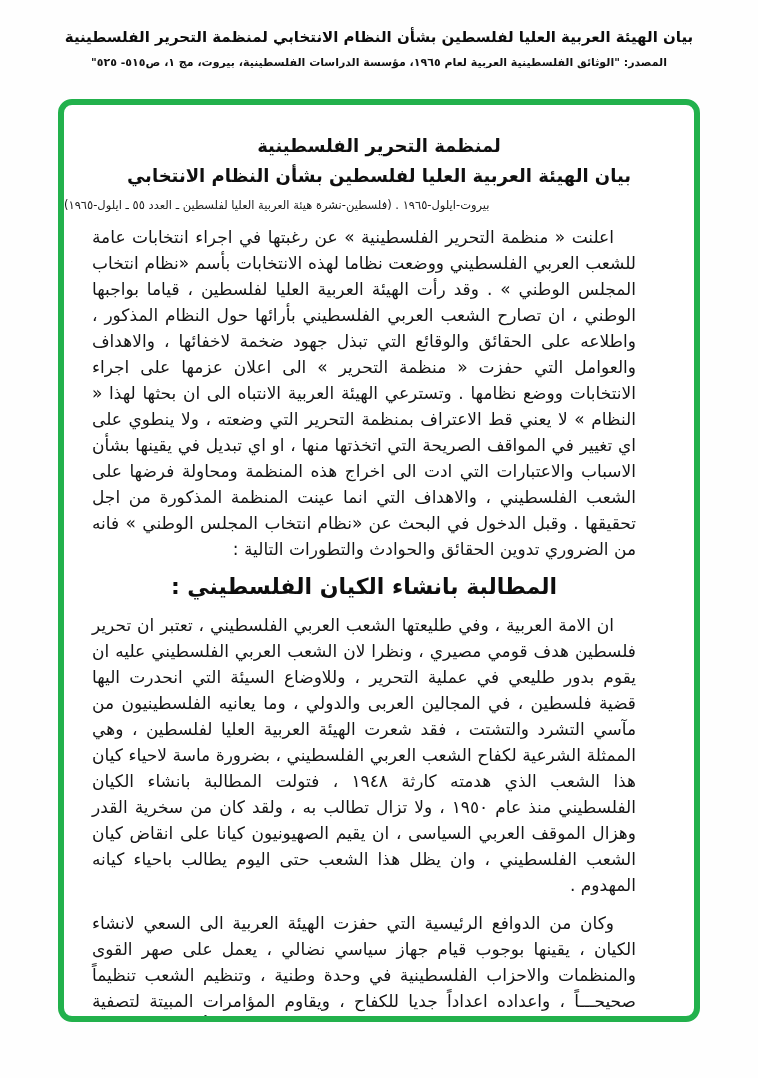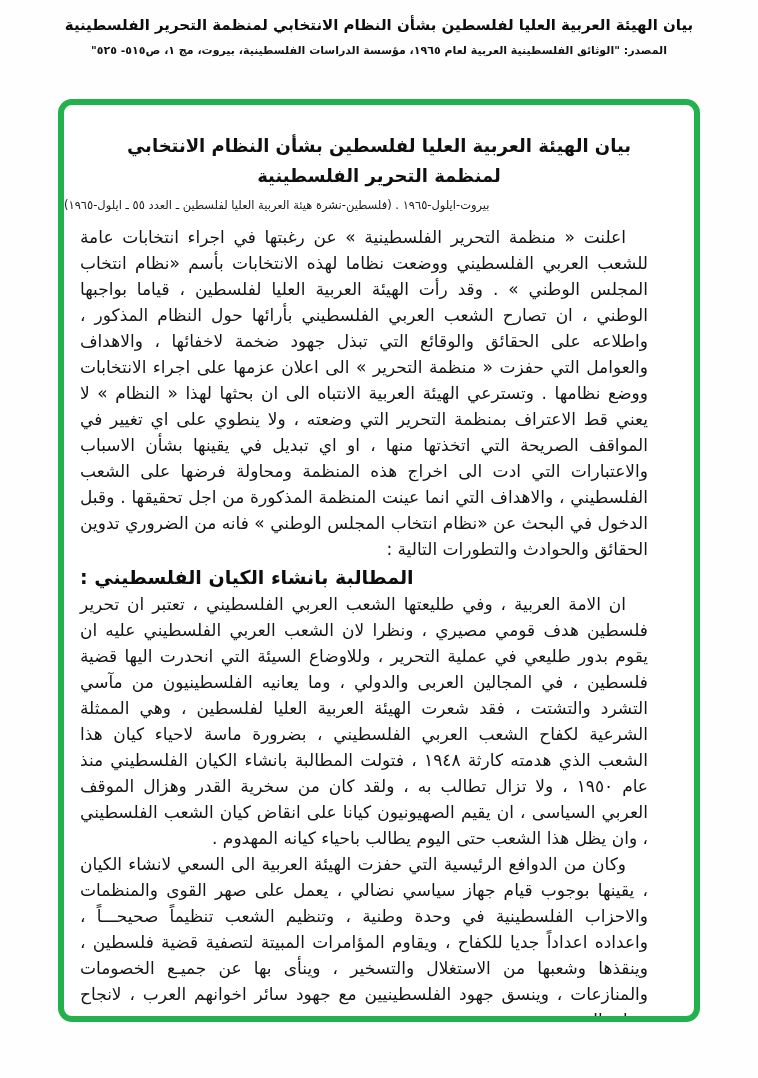--- a/index.html
+++ b/index.html
@@ -20,20 +20,21 @@
   .page-header {
     direction: rtl;
     text-align: center;
     padding-top: 16px;
   }
   .page-header .h1 {
     font-size: 15px;
     font-weight: bold;
     color: #0d0d0d;
     letter-spacing: 0.2px;
+    margin-top: 12px;
   }
   .page-header .h2 {
     font-size: 11px;
     font-weight: bold;
     margin-top: 10px;
     color: #111111;
   }
   
   .doc-frame {
     position: absolute;
@@ -66,46 +67,46 @@
   }
   .doc-body {
     margin-top: 12px;
     padding: 0 46px 0 16px; 
     font-size: 17px;
     line-height: 26px;
     text-align: justify;
     color: #151515;
   }
   .doc-body p.body-paragraph {
-    margin: 0;
+    margin: 12px;
     text-indent: 22px;
   }
   .doc-body h3.section-heading {
     margin: 2px 0 1px 0;
-    font-size: 19px;
+    font-size: 22px;
     font-weight: bold;
     line-height: 26px;
-    text-align: left;
+    text-align: center;
     color: #0e0e0e;
   }
 </style>
 </head>
 <body>
 
 <div class="page">
 
   <div class="page-header">
     <div class="h1">بيان الهيئة العربية العليا لفلسطين بشأن النظام الانتخابي لمنظمة التحرير الفلسطينية</div>
     <div class="h2">المصدر: "الوثائق الفلسطينية العربية لعام ١٩٦٥، مؤسسة الدراسات الفلسطينية، بيروت، مج ١، ص٥١٥- ٥٢٥"</div>
   </div>
 
   <div class="doc-frame">
     <div class="doc-title-block">
+      <div class="doc-title">لمنظمة التحرير الفلسطينية</div>
       <div class="doc-title">بيان الهيئة العربية العليا لفلسطين بشأن النظام الانتخابي</div>
-      <div class="doc-title">لمنظمة التحرير الفلسطينية</div>
       <div class="doc-dateline">بيروت-ايلول-١٩٦٥ . (فلسطين-نشرة هيئة العربية العليا لفلسطين ـ العدد ٥٥ ـ ايلول-١٩٦٥)</div>
     </div>
 
     <div class="doc-body">
         <p class="body-paragraph">اعلنت « منظمة التحرير الفلسطينية » عن رغبتها في اجراء انتخابات عامة للشعب العربي الفلسطيني ووضعت نظاما لهذه الانتخابات بأسم «نظام انتخاب المجلس الوطني » . وقد رأت الهيئة العربية العليا لفلسطين ، قياما بواجبها الوطني ، ان تصارح الشعب العربي الفلسطيني بأرائها حول النظام المذكور ، واطلاعه على الحقائق والوقائع التي تبذل جهود ضخمة لاخفائها ، والاهداف والعوامل التي حفزت « منظمة التحرير » الى اعلان عزمها على اجراء الانتخابات ووضع نظامها . وتسترعي الهيئة العربية الانتباه الى ان بحثها لهذا « النظام » لا يعني قط الاعتراف بمنظمة التحرير التي وضعته ، ولا ينطوي على اي تغيير في المواقف الصريحة التي اتخذتها منها ، او اي تبديل في يقينها بشأن الاسباب والاعتبارات التي ادت الى اخراج هذه المنظمة ومحاولة فرضها على الشعب الفلسطيني ، والاهداف التي انما عينت المنظمة المذكورة من اجل تحقيقها . وقبل الدخول في البحث عن «نظام انتخاب المجلس الوطني » فانه من الضروري تدوين الحقائق والحوادث والتطورات التالية :</p>
         <h3 class="section-heading">المطالبة بانشاء الكيان الفلسطيني :</h3>
         <p class="body-paragraph">ان الامة العربية ، وفي طليعتها الشعب العربي الفلسطيني ، تعتبر ان تحرير فلسطين هدف قومي مصيري ، ونظرا لان الشعب العربي الفلسطيني عليه ان يقوم بدور طليعي في عملية التحرير ، وللاوضاع السيئة التي انحدرت اليها قضية فلسطين ، في المجالين العربى والدولي ، وما يعانيه الفلسطينيون من مآسي التشرد والتشتت ، فقد شعرت الهيئة العربية العليا لفلسطين ، وهي الممثلة الشرعية لكفاح الشعب العربي الفلسطيني ، بضرورة ماسة لاحياء كيان هذا الشعب الذي هدمته كارثة ١٩٤٨ ، فتولت المطالبة بانشاء الكيان الفلسطيني منذ عام ١٩٥٠ ، ولا تزال تطالب به ، ولقد كان من سخرية القدر وهزال الموقف العربي السياسى ، ان يقيم الصهيونيون كيانا على انقاض كيان الشعب الفلسطيني ، وان يظل هذا الشعب حتى اليوم يطالب باحياء كيانه المهدوم .</p>
         <p class="body-paragraph">وكان من الدوافع الرئيسية التي حفزت الهيئة العربية الى السعي لانشاء الكيان ، يقينها بوجوب قيام جهاز سياسي نضالي ، يعمل على صهر القوى والمنظمات والاحزاب الفلسطينية في وحدة وطنية ، وتنظيم الشعب تنظيماً صحيحـــاً ، واعداده اعداداً جديا للكفاح ، ويقاوم المؤامرات المبيتة لتصفية قضية فلسطين ، وينقذها وشعبها من الاستغلال والتسخير ، وينأى بها عن جميـع الخصومات والمنازعات ، وينسق جهود الفلسطينيين مع جهود سائر اخوانهم العرب ، لانجاح عملية التحرير .</p>
       </div>
   </div>

